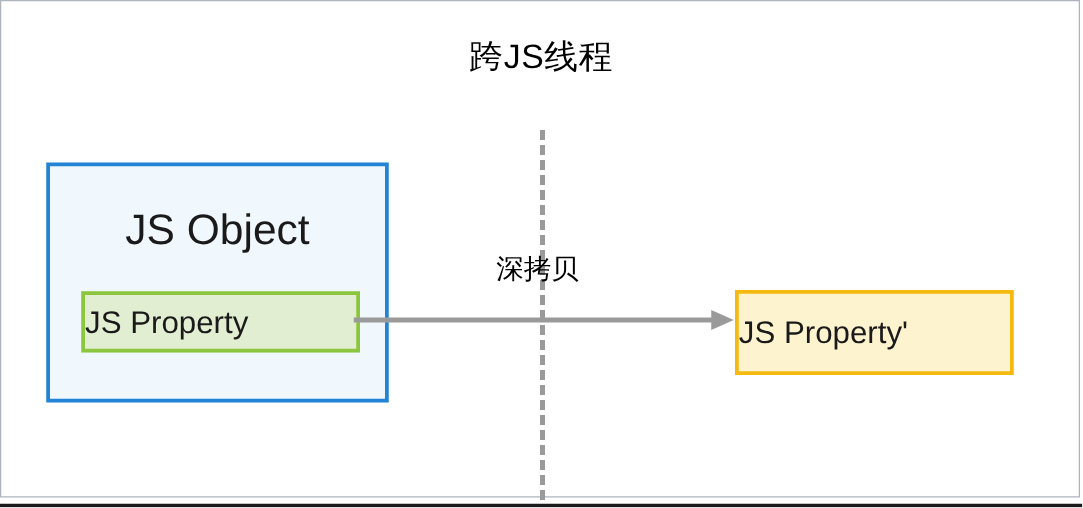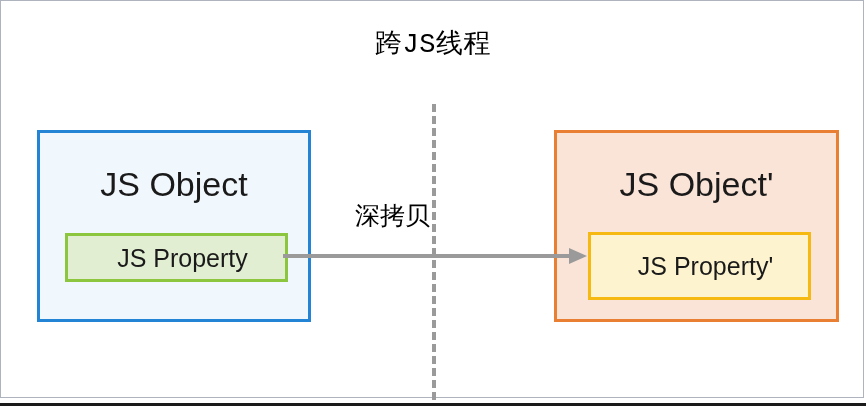--- a/index.html
+++ b/index.html
@@ -45,21 +45,20 @@
     position: absolute;
     left: 0;
     top: 28px;
     width: 866px;
     text-align: center;
     font-size: 27px;
     color: #000000;
     line-height: 34px;
     letter-spacing: 0.5px;
     white-space: nowrap;
-    font-family: Liberation Mono, monospace;
   }
 
   
   .divider {
     position: absolute;
     left: 432px;
     top: 104px;
     width: 0px;
     height: 296px;
     border-left: 4px dashed #9a9a9a;
@@ -102,22 +101,20 @@
   }
 
   
   .prop-box {
     position: absolute;
     box-sizing: border-box;
     border-width: 3px;
     border-style: solid;
     display: flex;
     align-items: center;
-    justify-content: center;
-    padding-left: 12px;
   }
   .prop-box.left {
     left: 65px;
     top: 233px;
     width: 223px;
     height: 49px;
     border-color: #8cc63e;
     background: #e2eed2;
   }
   .prop-box.right {
@@ -152,21 +149,22 @@
     height: 0;
     border-top: 8px solid transparent;
     border-bottom: 8px solid transparent;
     border-left: 18px solid #9a9a9a;
   }
   .arrow-label {
     position: absolute;
     left: 355px;
     top: 200px;
     width: 150px;
-    font-size: 25px;
+    text-align: center;
+    font-size: 22px;
     color: #000000;
     line-height: 30px;
     white-space: nowrap;
   }
 </style>
 </head>
 <body>
 
 <div id="canvas">
 
@@ -177,23 +175,20 @@
   <div class="divider"></div>
 
   <div class="obj-box left">
     <div class="obj-title">JS Object</div>
   </div>
 
   <div class="prop-box left">
     <span class="prop-label">JS Property</span>
   </div>
 
-  <div class="obj-box right">
-    <div class="obj-title">JS Object'</div>
-  </div>
 
   <div class="prop-box right">
     <span class="prop-label">JS Property'</span>
   </div>
 
   <div class="arrow-line"></div>
   <div class="arrow-head"></div>
   <div class="arrow-label">深拷贝</div>
 
   <div class="bottom-rule"></div>

